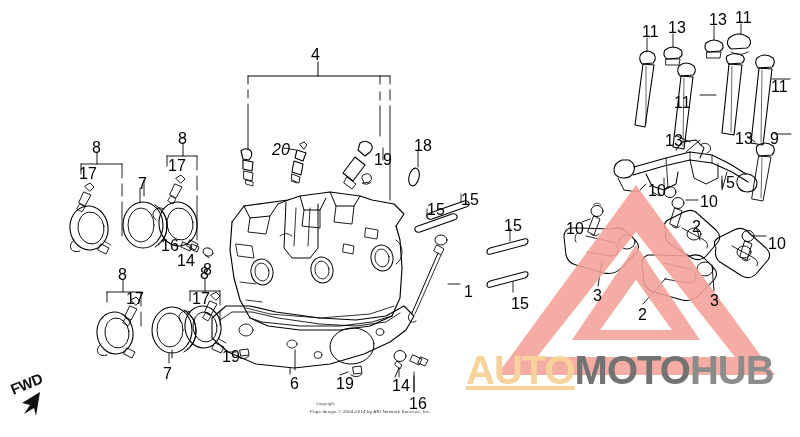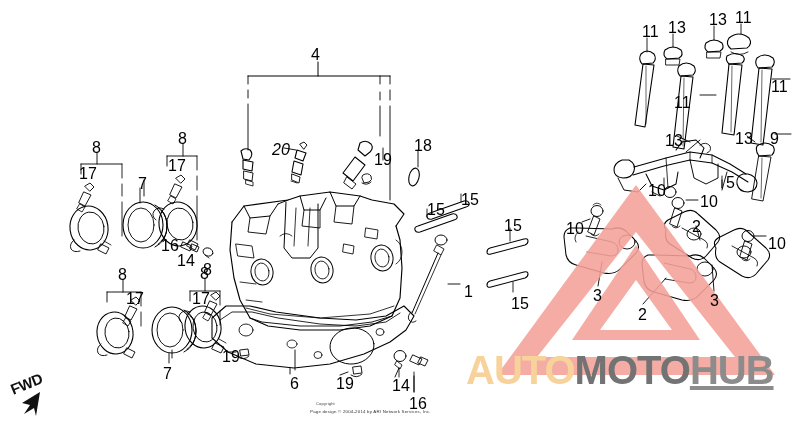--- a/index.html
+++ b/index.html
@@ -4,23 +4,23 @@
 <style>
   html,body{margin:0;padding:0;background:#ffffff;}
   body{width:800px;height:437px;overflow:hidden;font-family:"Liberation Sans",sans-serif;}
   #stage{position:relative;width:800px;height:437px;background:#fff;}
   svg.layer{position:absolute;left:0;top:0;width:800px;height:437px;}
   .callout{position:absolute;font-family:"Liberation Sans",sans-serif;font-size:16px;color:#000;font-weight:400;line-height:1;white-space:nowrap;}
   .fwd{position:absolute;left:8px;top:382px;font-family:"Liberation Sans",sans-serif;font-size:15px;font-weight:bold;color:#111;transform:rotate(-22deg);transform-origin:left top;letter-spacing:-0.5px;}
   .copy1{position:absolute;left:316px;top:401px;font-size:4px;color:#444;font-family:"Liberation Sans",sans-serif;letter-spacing:0.2px;}
   .copy2{position:absolute;left:310px;top:409px;font-size:4.4px;color:#333;font-family:"Liberation Sans",sans-serif;letter-spacing:0.2px;}
   .wm-text{position:absolute;left:466px;top:350px;font-size:40px;font-weight:bold;font-family:"Liberation Sans",sans-serif;letter-spacing:-1px;line-height:1;}
-  .wm-a{color:#F7D29A;}
+  .wm-a{color:#F7D29A;text-decoration:underline;}
   .wm-m{color:#737373;}
-  .wm-h{color:#8C8C8C;text-decoration:underline;}
+  .wm-h{color:#8C8C8C;}
 </style>
 </head>
 <body>
 
 <div id="stage">
 
   <svg class="layer" viewBox="0 0 800 437" xmlns="http://www.w3.org/2000/svg">
     <g fill="none" stroke="#000" stroke-width="1.1" stroke-linejoin="round" stroke-linecap="round">
 
       <g>

